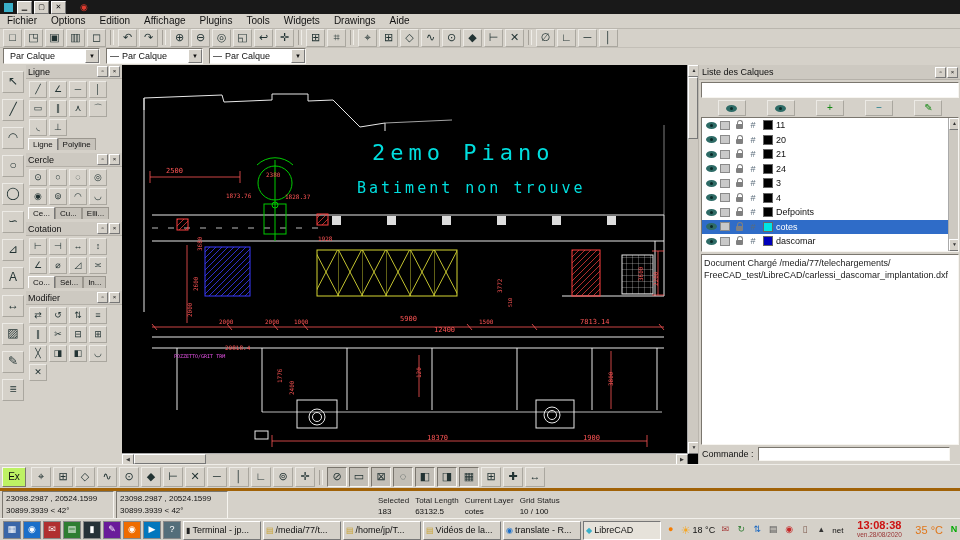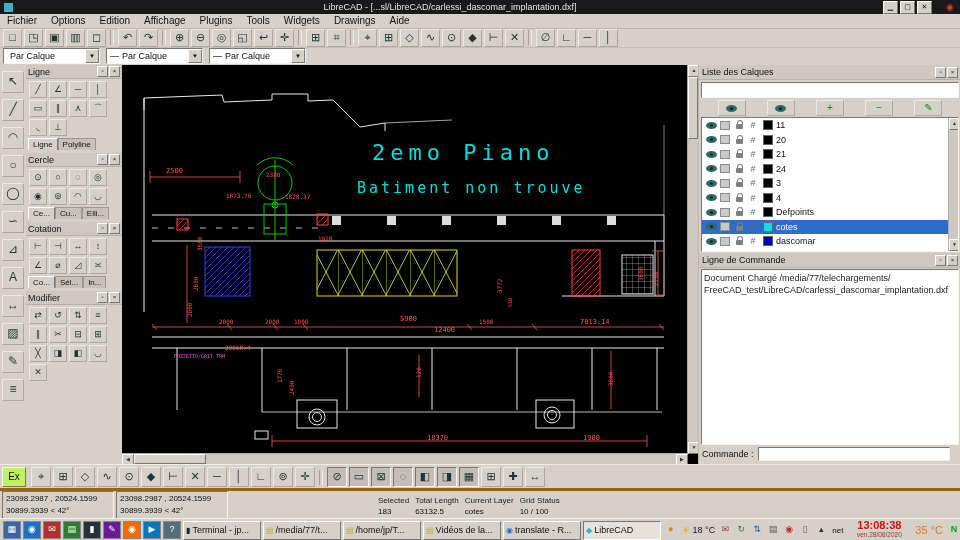--- a/index.html
+++ b/index.html
@@ -105,21 +105,20 @@
   #nettxt{font-size:8px;margin:0 3px}
   text{font-family:"DejaVu Sans Mono","Liberation Mono",monospace}
   .dotted1{letter-spacing:5px}
   .dotted2{letter-spacing:3px}
 </style>
 </head>
 <body>
 
 <div class="abs" id="titlebar">
   <span class="appic"></span>
-  <span class="ttl">LibreCAD - [...sl/LibreCAD/carlessi_dascomar_implantation.dxf]</span>
   <span class="winbtn">▁</span>
   <span class="winbtn">▢</span>
   <span class="winbtn">✕</span>
   <span id="recdot">◉</span>
 </div>
 
 <div class="abs" id="menubar">
     <span class="menu-item">Fichier</span>
     <span class="menu-item">Options</span>
     <span class="menu-item">Edition</span>
@@ -546,25 +545,20 @@
         </span>
         <span class="cell hash">#</span>
         <span class="swatch" style="background: rgb(0, 0, 187);"></span>
         <span class="lname">dascomar</span>
       </div>
       <div id="llscroll">
       <span class="sarr" style="top:0;width:9px">▲</span>
       <span class="sarr" style="bottom:0;width:9px">▼</span>
     </div>
     </div>
-  <div class="pnl-h">
-    <span class="t">Ligne de Commande</span>
-    <span class="mini">▫</span>
-    <span class="mini">×</span>
-  </div>
   <div id="cmdlog">
     <div>Document Chargé /media/77/telechargements/</div>
     <div>FreeCAD_test/LibreCAD/carlessi_dascomar_implantation.dxf</div>
   </div>
   <div id="cmdrow">
     <span>Commande :</span>
     <span id="cmdinput"></span>
   </div>
 </div>
 

